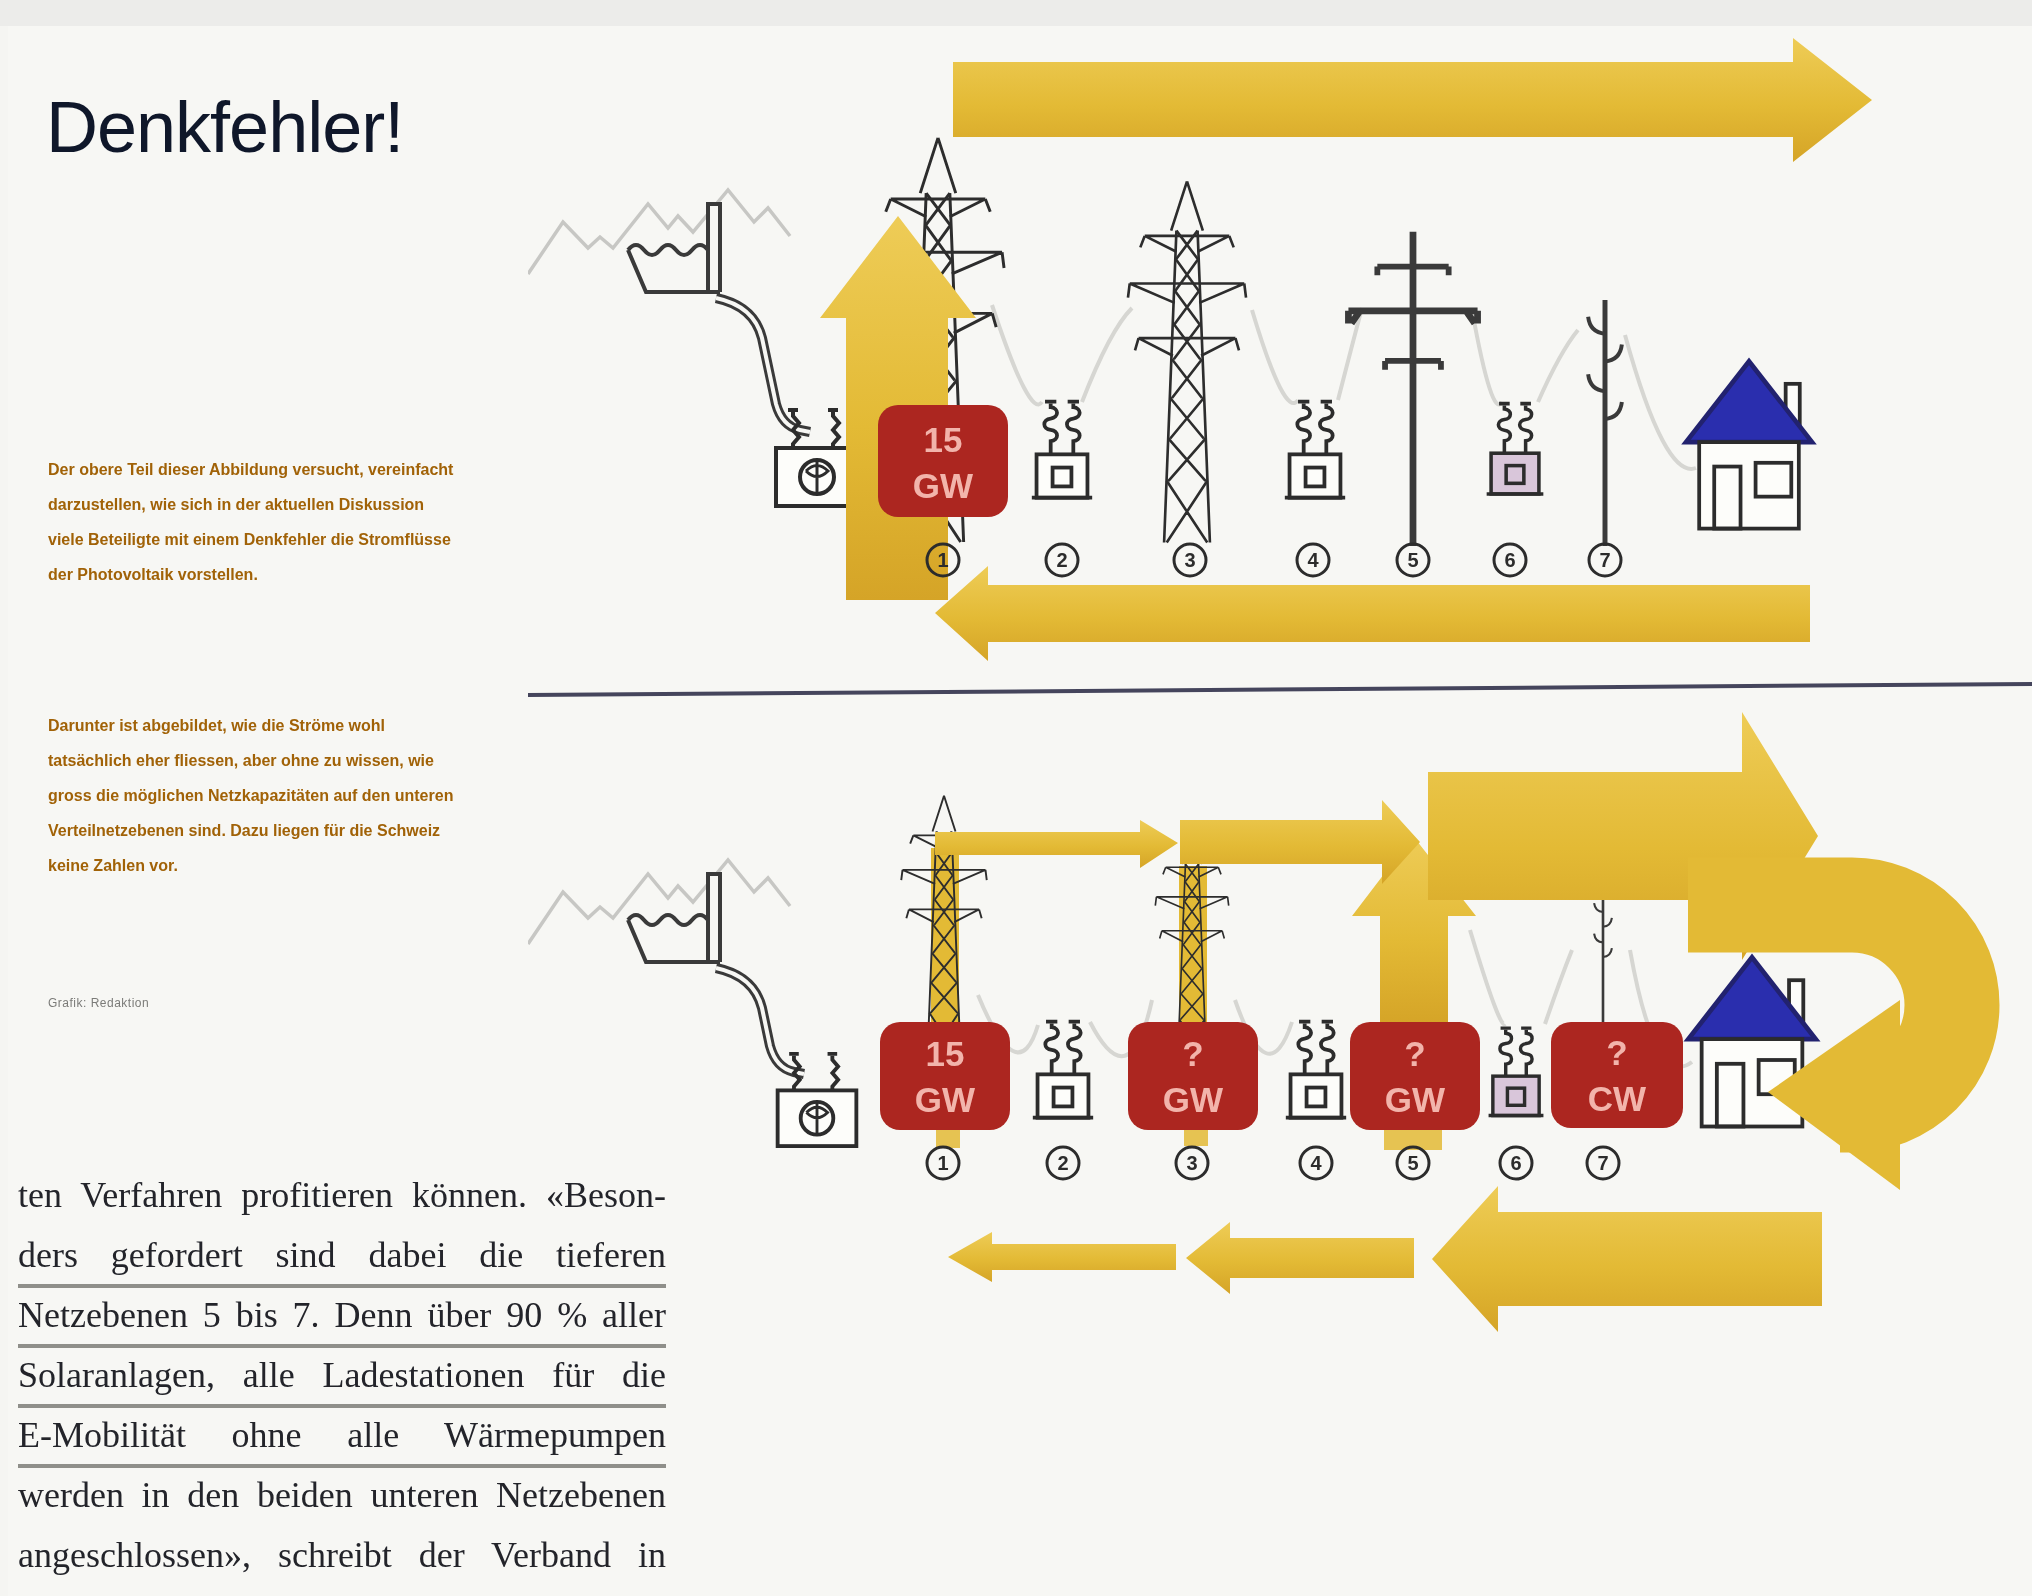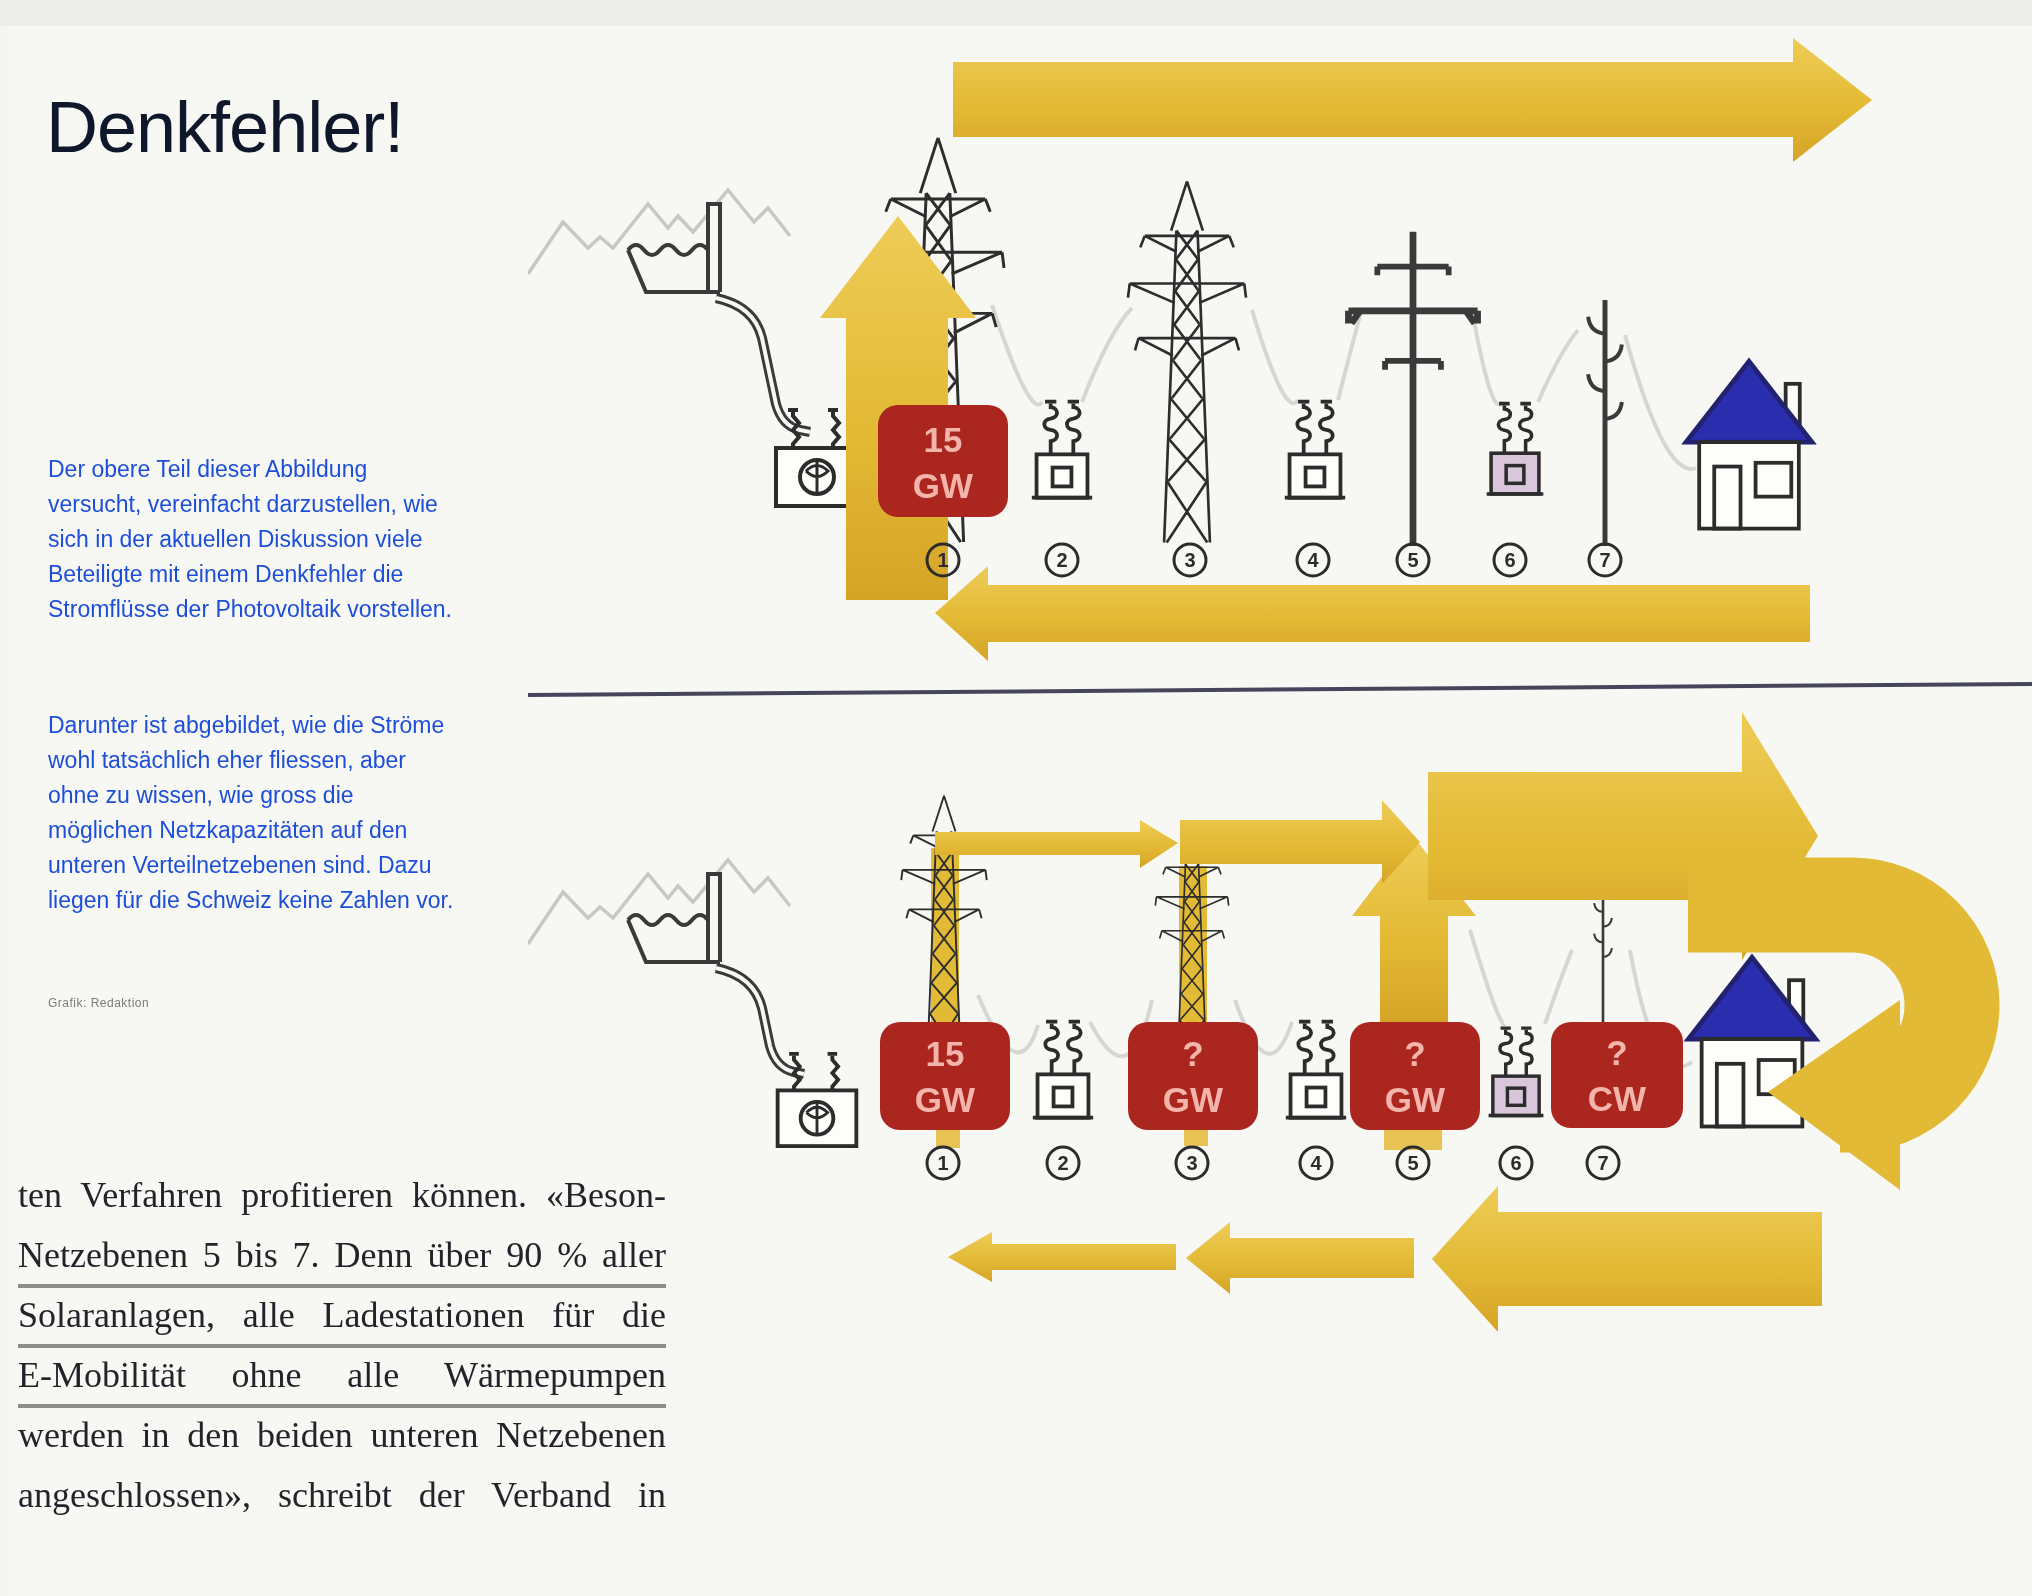--- a/index.html
+++ b/index.html
@@ -17,21 +17,21 @@
     color:#222;
   }
   .page-edge-top{position:absolute;left:0;top:0;width:2032px;height:26px;background:#ececea;}
   .page-inner{position:absolute;left:8px;top:26px;right:0;bottom:0;background:#f7f7f4;}
   .title{
     position:absolute;left:46px;top:38px;font-size:72px;font-weight:400;
     letter-spacing:-1px;color:#0f172a;
   }
   .side-para{
     position:absolute;left:48px;width:408px;
-    font-size:23px;line-height:35px;font-weight:400;color:#1d4ed8;
+    font-size:16px;line-height:35px;font-weight:700;color:#a16207;
   }
   .side-para.p1{top:452px;}
   .side-para.p2{top:708px;}
   .credit{
     position:absolute;left:48px;top:996px;font-size:12px;color:#7b7b78;font-weight:400;
     letter-spacing:.5px;
   }
   .article{
     position:absolute;left:18px;top:1168px;width:648px;
     font-family:"Liberation Serif", serif;
@@ -56,20 +56,21 @@
 <div class="page-inner"></div>
 
 <h1 class="title">Denkfehler!</h1>
 
 <div class="side-para p1">Der obere Teil dieser Abbildung versucht, vereinfacht darzustellen, wie sich in der aktuellen Diskussion viele Beteiligte mit einem Denkfehler die Stromflüsse der Photovoltaik vorstellen.</div>
 <div class="side-para p2">Darunter ist abgebildet, wie die Ströme wohl tatsächlich eher fliessen, aber ohne zu wissen, wie gross die möglichen Netzkapazitäten auf den unteren Verteilnetzebenen sind. Dazu liegen für die Schweiz keine Zahlen vor.</div>
 <div class="credit">Grafik: Redaktion</div>
 
 <div class="article">
   <div class="line">ten Verfahren profitieren können. «Beson-</div>
+  <div class="line u">ders gefordert sind dabei die tieferen</div>
   <div class="line u">Netzebenen 5 bis 7. Denn über 90 % aller</div>
   <div class="line u">Solaranlagen, alle Ladestationen für die</div>
   <div class="line u">E-Mobilität ohne alle Wärmepumpen</div>
   <div class="line">werden in den beiden unteren Netzebenen</div>
   <div class="line">angeschlossen», schreibt der Verband in</div>
 </div>
 
 <svg style="position:absolute;left:0;top:0;" width="2032" height="1596" viewBox="0 0 2032 1596" xmlns="http://www.w3.org/2000/svg">
 
   <defs>

